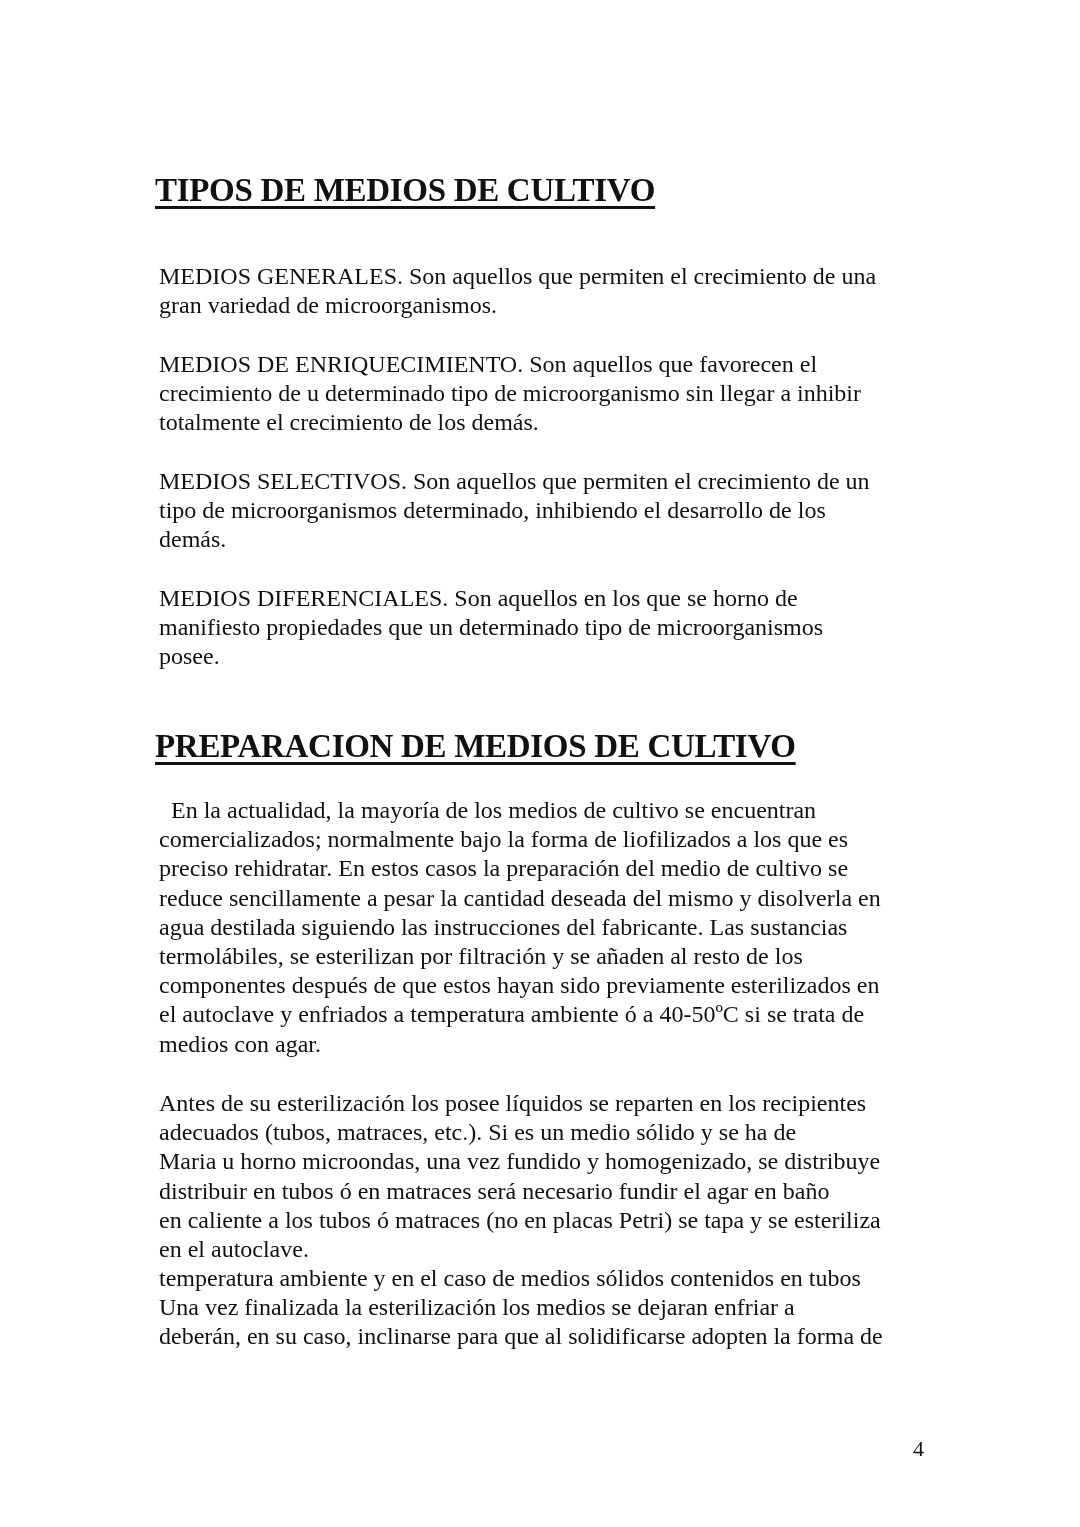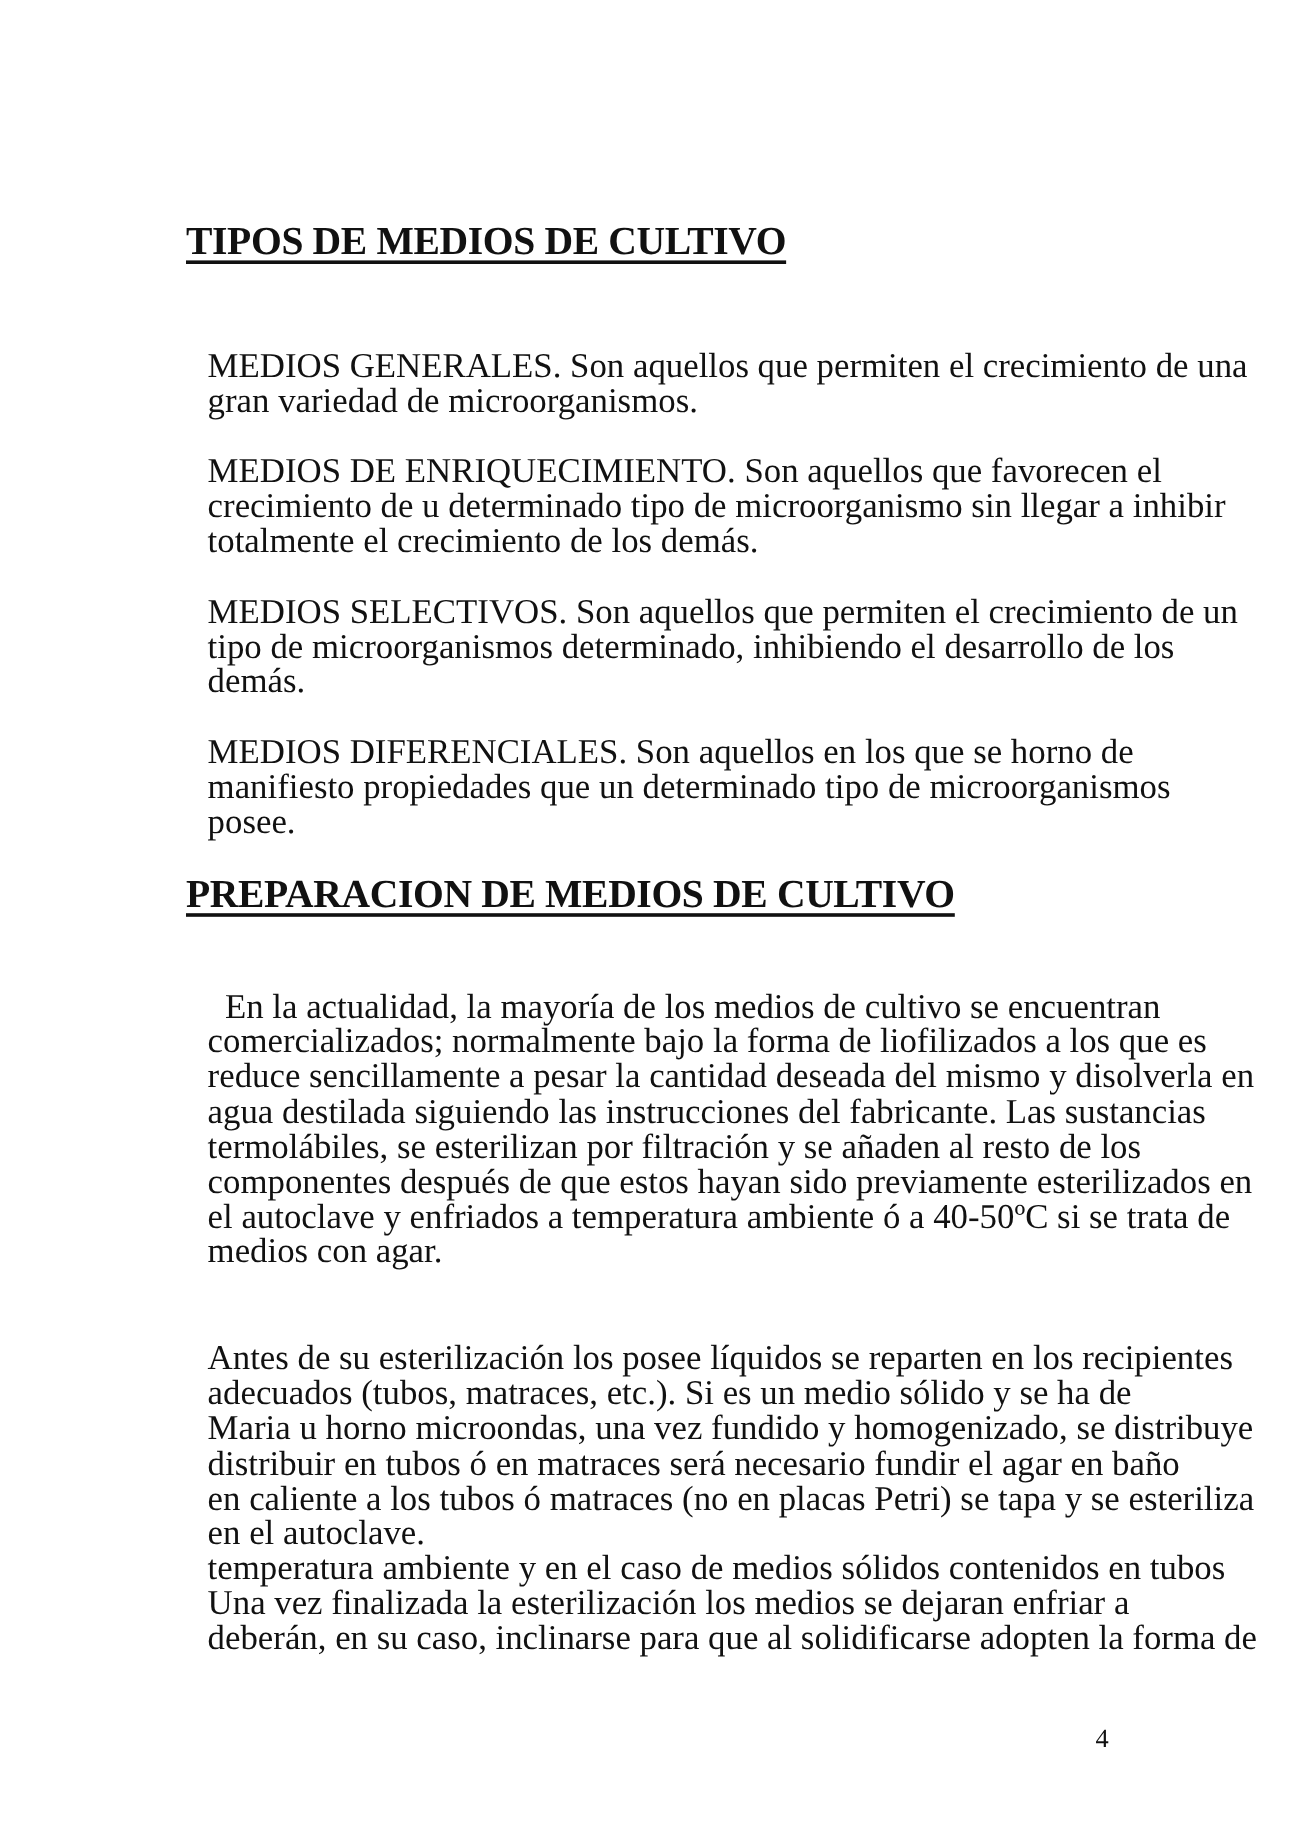--- a/index.html
+++ b/index.html
@@ -2,23 +2,23 @@
 <html><head>
 <meta charset="utf-8">
 <style>
   html, body { margin: 0; padding: 0; background: #ffffff; }
   body { width: 1080px; height: 1527px; position: relative; overflow: hidden;
          font-family: "Liberation Serif", "DejaVu Serif", serif; color: #111; }
   .page { position: absolute; left: 0; top: 0; width: 1080px; height: 1527px; }
   .h { position: absolute; left: 155px; font-weight: bold; text-decoration: underline;
        text-decoration-thickness: 3px; text-underline-offset: 5px; white-space: nowrap;
        letter-spacing: -0.3px; }
-  .h1 { top: 184px; font-size: 33px; }
+  .h1 { top: 172px; font-size: 33px; }
   .h2 { top: 728px; font-size: 33px; }
-  .para { position: absolute; left: 173px; width: 780px; font-size: 29px; line-height: 29.2px; margin-top: 29px; }
+  .para { position: absolute; left: 159px; width: 780px; font-size: 24px; line-height: 29.2px; }
   .para .line { display: block; white-space: nowrap; }
   .p1 { top: 262px; }
   .p2 { top: 350px; }
   .p3 { top: 467px; font-family: Liberation Serif, serif; }
   .p4 { top: 584px; }
   .p5 { top: 796px; }
   .p6 { top: 1089px; }
   .p7 { top: 1264px; }
   .pagenum { position: absolute; left: 913px; top: 1436px; font-size: 22px; }
 </style>
@@ -50,20 +50,21 @@
     <span class="line">MEDIOS DIFERENCIALES. Son aquellos en los que se horno de</span>
     <span class="line">manifiesto propiedades que un determinado tipo de microorganismos</span>
     <span class="line">posee.</span>
   </div>
 
   <div class="h h2">PREPARACION DE MEDIOS DE CULTIVO</div>
 
   <div class="para p5">
     <span class="line">&nbsp;&nbsp;En la actualidad, la mayoría de los medios de cultivo se encuentran</span>
     <span class="line">comercializados; normalmente bajo la forma de liofilizados a los que es</span>
+    <span class="line">preciso rehidratar. En estos casos la preparación del medio de cultivo se</span>
     <span class="line">reduce sencillamente a pesar la cantidad deseada del mismo y disolverla en</span>
     <span class="line">agua destilada siguiendo las instrucciones del fabricante.  Las sustancias</span>
     <span class="line">termolábiles, se esterilizan por filtración y se añaden al resto de los</span>
     <span class="line">componentes después de que estos hayan sido previamente esterilizados en</span>
     <span class="line">el autoclave y enfriados a temperatura ambiente ó a 40-50ºC si se trata de</span>
     <span class="line">medios con agar.</span>
   </div>
 
   <div class="para p6">
     <span class="line">Antes de su esterilización los posee líquidos se reparten en los recipientes</span>

